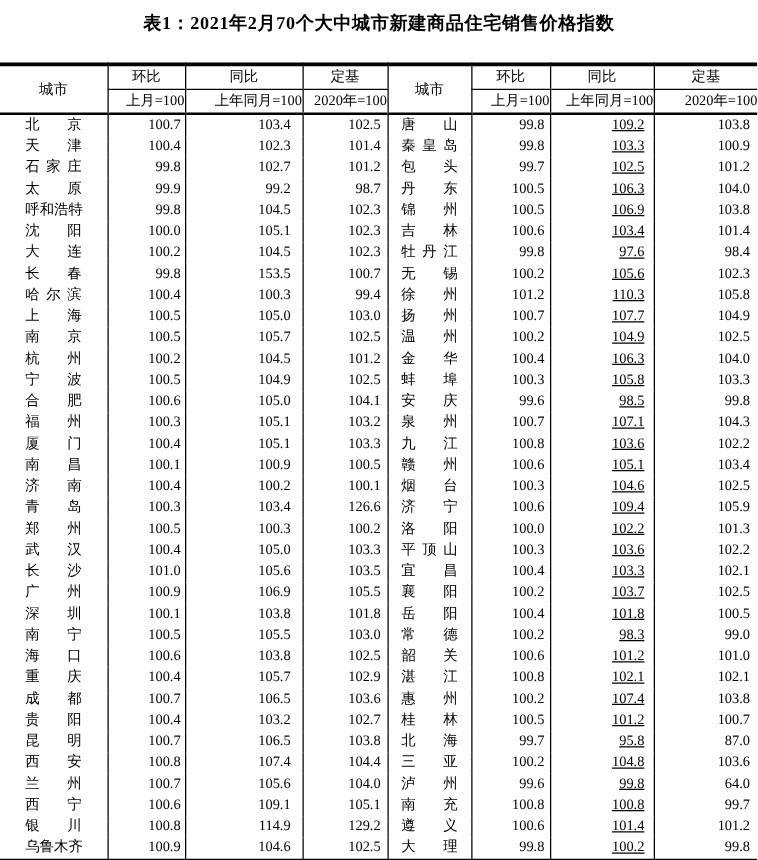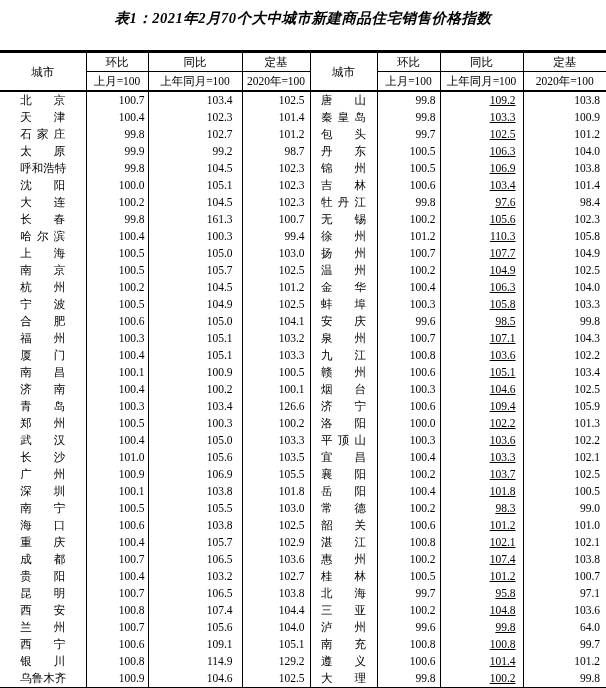--- a/index.html
+++ b/index.html
@@ -10,21 +10,20 @@
     font-family: "Liberation Serif", "DejaVu Serif", serif;
     overflow: hidden;
   }
   .title {
     height: 50px;
     padding-top: 9px;
     text-align: center;
     font-size: 14.5px;
     font-weight: bold;
     letter-spacing: 0.5px;
-    font-style: italic;
   }
   table.idx {
     width: 606px;
     border-collapse: collapse;
     table-layout: fixed;
     border-top: 3px solid #000;
     border-bottom: 3px solid #000;
     font-size: 11.5px;
   }
   col.w0 { width: 86px; } col.w1 { width: 62px; } col.w2 { width: 94px; } col.w3 { width: 68px; }
@@ -33,21 +32,21 @@
     font-weight: normal;
     text-align: center;
     height: 18px;
     line-height: 18px;
     border-bottom: 2px solid #000;
     white-space: nowrap;
     overflow: hidden;
   }
   thead th.vline { border-left: 1px solid #000; }
   thead tr.toprow th:not(.cityhead) { border-bottom: 1px solid #000; }
-  thead tr.subrow th { border-bottom: 2px solid #000; }
+  thead tr.subrow th { border-bottom: 2px solid #000; text-align: right; }
   tbody td {
     height: 17px;
     line-height: 17px;
     text-align: right;
     white-space: nowrap;
     overflow: hidden;
   }
   tbody td.vline { border-left: 1px solid #000; }
   tbody td.c1 { padding-right: 3px; }
   tbody td.c2 { padding-right: 9px; }
@@ -248,21 +247,21 @@
           <td class="c7 vline">98.4</td>
         </tr>
         <tr>
           <td class="c0 citycell">
             <span class="city-name">
               <span>长</span>
               <span>春</span>
             </span>
           </td>
           <td class="c1 vline">99.8</td>
-          <td class="c2 vline">161.3</td>
+          <td class="c2 vline">153.5</td>
           <td class="c3 vline">100.7</td>
           <td class="c4 vline citycell">
             <span class="city-name">
               <span>无</span>
               <span>锡</span>
             </span>
           </td>
           <td class="c5 vline">100.2</td>
           <td class="c6 vline">105.6</td>
           <td class="c7 vline">102.3</td>
@@ -700,21 +699,21 @@
           <td class="c2 vline">106.5</td>
           <td class="c3 vline">103.8</td>
           <td class="c4 vline citycell">
             <span class="city-name">
               <span>北</span>
               <span>海</span>
             </span>
           </td>
           <td class="c5 vline">99.7</td>
           <td class="c6 vline">95.8</td>
-          <td class="c7 vline">97.1</td>
+          <td class="c7 vline">87.0</td>
         </tr>
         <tr>
           <td class="c0 citycell">
             <span class="city-name">
               <span>西</span>
               <span>安</span>
             </span>
           </td>
           <td class="c1 vline">100.8</td>
           <td class="c2 vline">107.4</td>

